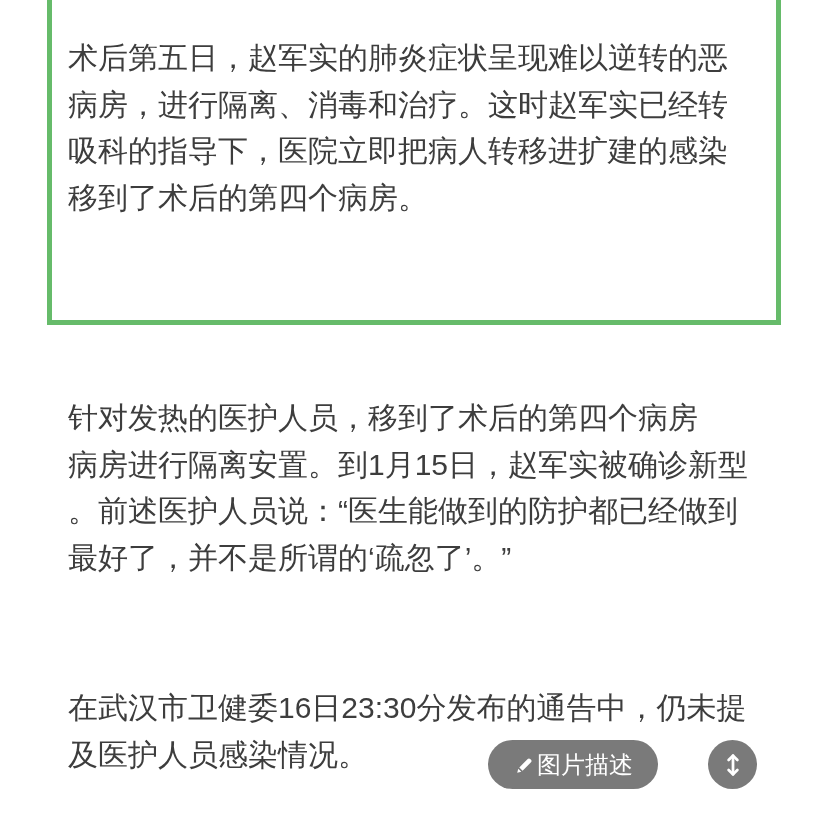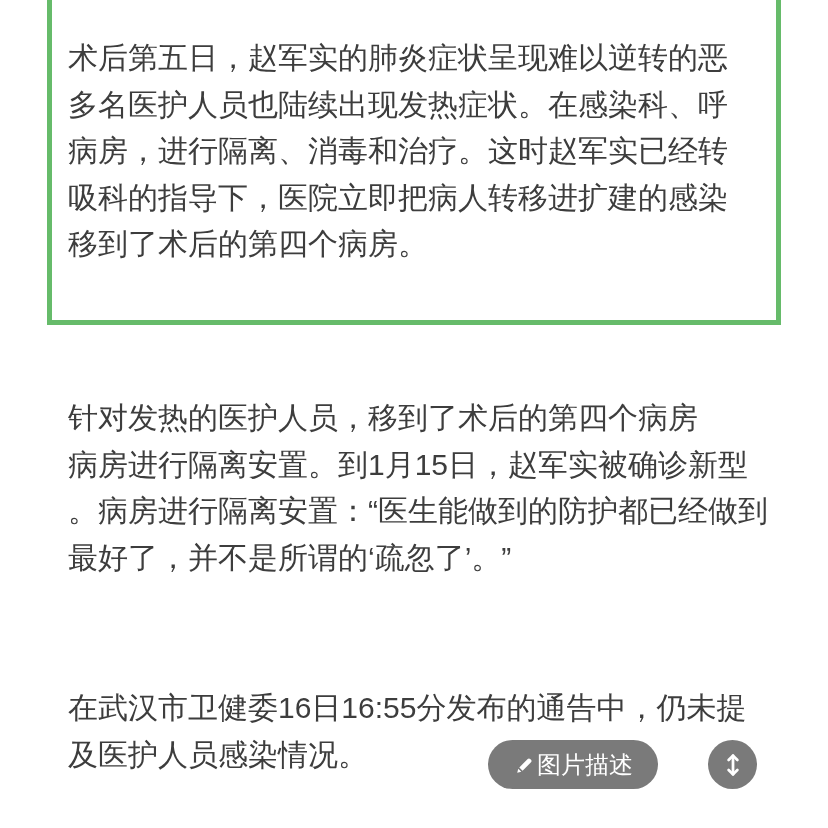--- a/index.html
+++ b/index.html
@@ -57,35 +57,34 @@
     border: none;
   }
   .icon { display: inline-flex; align-items: center; justify-content: center; }
   .icon svg { display: block; }
 </style>
 </head>
 <body>
 
 <div class="quote-box text-block">
   <div>术后第五日，赵军实的肺炎症状呈现难以逆转的恶</div>
-  <div>多名医护人员也陆续出现发热症状。在感染科、呼</div>
   <div>病房，进行隔离、消毒和治疗。这时赵军实已经转</div>
   <div>吸科的指导下，医院立即把病人转移进扩建的感染</div>
   <div>移到了术后的第四个病房。</div>
 </div>
 
 <div class="para-2 text-block">
   <div>针对发热的医护人员，移到了术后的第四个病房</div>
   <div>病房进行隔离安置。到1月15日，赵军实被确诊新型</div>
-  <div>。病房进行隔离安置：“医生能做到的防护都已经做到</div>
+  <div>。前述医护人员说：“医生能做到的防护都已经做到</div>
   <div>最好了，并不是所谓的‘疏忽了’。”</div>
 </div>
 
 <div class="para-3 text-block">
-  <div>在武汉市卫健委16日16:55分发布的通告中，仍未提</div>
+  <div>在武汉市卫健委16日23:30分发布的通告中，仍未提</div>
   <div>及医护人员感染情况。</div>
 </div>
 
 <button class="btn-caption">
   <span class="icon">
     <svg width="24" height="24" viewBox="0 0 24 24" fill="#ffffff">
       <path d="M4.2 19.8l1.1-4.1 3 3-4.1 1.1z"></path>
       <path d="M6.3 14.4L14.7 6c.7-.7 1.8-.7 2.5 0l.8.8c.7.7.7 1.8 0 2.5l-8.4 8.4-3.3-3.3z"></path>
     </svg>
   </span>

